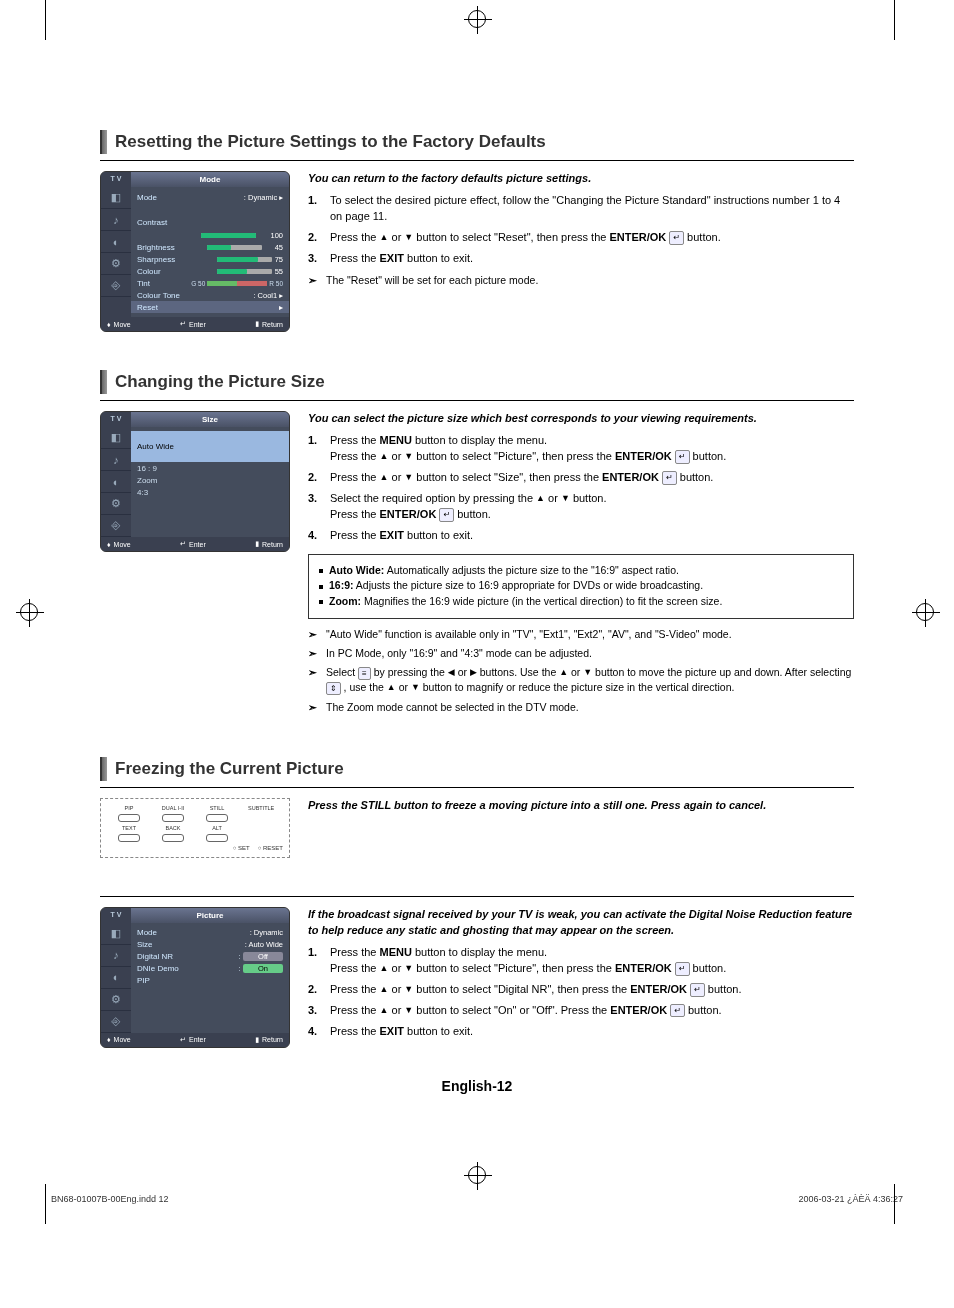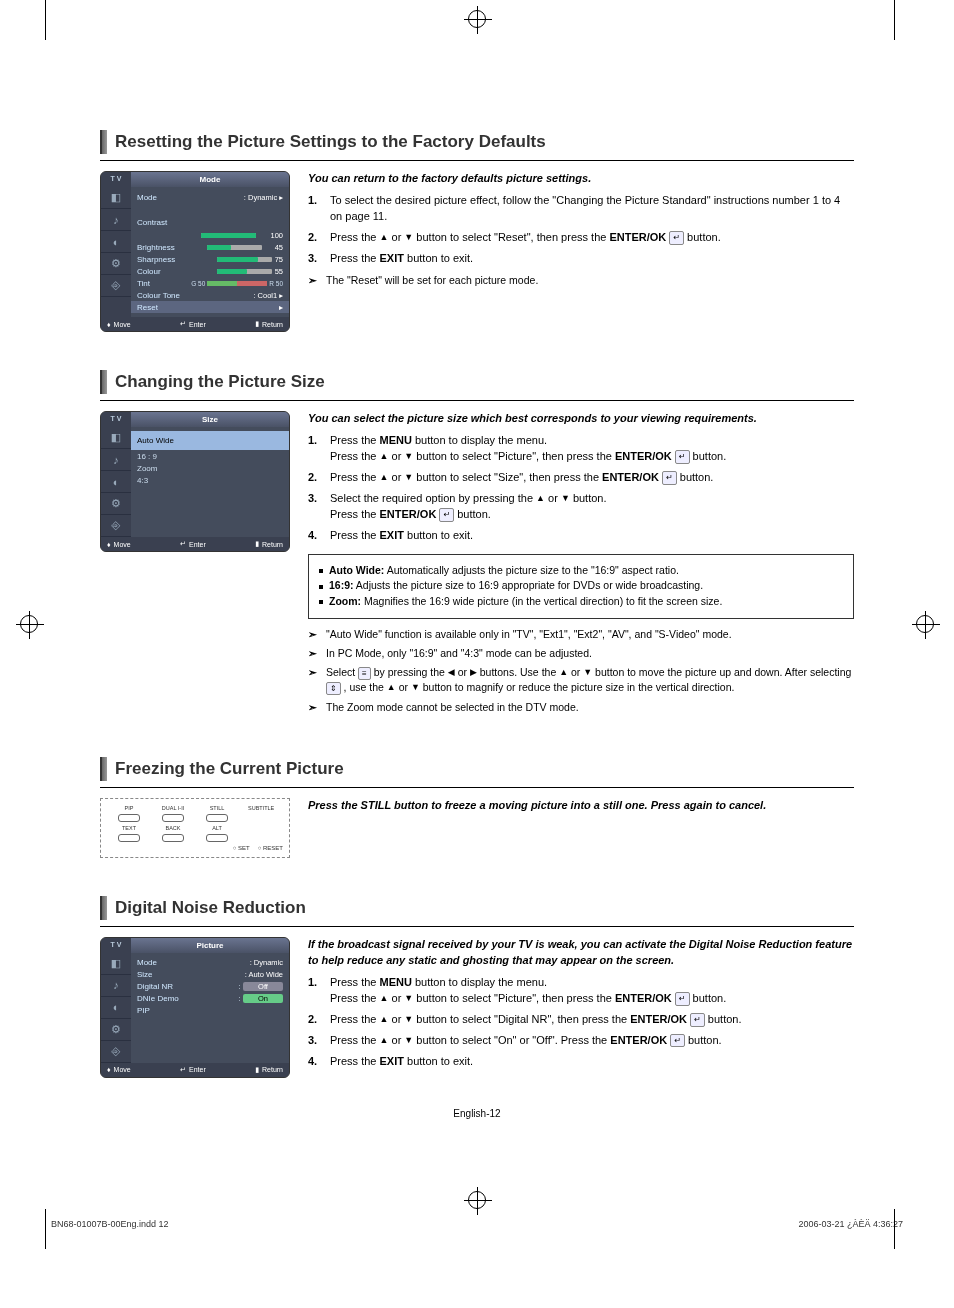--- a/index.html
+++ b/index.html
@@ -79,41 +79,41 @@
   .s100::after{width:100%;} .s45::after{width:45%;} .s75::after{width:75%;} .s55::after{width:55%;}
   .osd-row .label { color:#d0e8ff; }
   .osd-row.sel { background:#5c6680; margin:0 -6px; padding:1.5px 6px; }
   .osd-row .arrow-tag { color:#fff; }
   .tint-bar { display:flex; width:60px; height:5px; }
   .tint-g { flex:1; background:#6b6; }
   .tint-r { flex:1; background:#c66; }
   .osd-foot { display:flex; justify-content:space-between; padding:3px 6px; background:#3a4050; font-size:7px; }
   .osd-foot span { display:flex; align-items:center; gap:3px; }
   .osd-list-item { color:#cde; padding:1.5px 0; }
-  .osd-list-item.hl { background:#9ab8e0; color:#000; margin:0 -6px; padding:5px 6px; }
+  .osd-list-item.hl { background:#9ab8e0; color:#000; margin:0 -6px; padding:11px 6px; }
   .pill { display:inline-block; background:#889; border-radius:2px; padding:0 6px; width:40px; text-align:center; color:#fff; font-size:7.5px; }
   .pill.on { background:#6c8; color:#000; }
 
   
   .remote {
     width: 190px; height: 60px; border: 1px dashed #888; padding: 6px;
     display:flex; flex-direction:column; justify-content:space-between;
     background:#fff; font-size:6.5px; color:#333;
   }
   .remote-row { display:flex; justify-content:space-around; align-items:flex-end; }
   .rbtn { width:22px; height:8px; border:1px solid #666; border-radius:3px; }
   .rlabel { font-size:5.5px; text-align:center; width:26px; }
   .remote-bottom { display:flex; justify-content:flex-end; gap:8px; font-size:6px; }
   .remote-bottom span::before { content:"○ "; }
 
   .footer-row {
     display:flex; justify-content:space-between;
     font-size: 9px; color:#333; padding: 0 51px; margin-top: 40px;
   }
-  .page-num { text-align:center; font-size:10px; margin-top:30px; }
+  .page-num { text-align:center; font-size:14px; margin-top:30px;font-weight:bold; }
 </style>
 </head>
 <body>
 
 <div class="crop-mark crop-tl"></div>
 <div class="crop-mark crop-tr"></div>
 <div class="crop-mark crop-bl"></div>
 <div class="crop-mark crop-br"></div>
 <div class="reg-mark reg-top"></div>
 <div class="reg-mark reg-bottom"></div>
@@ -341,24 +341,20 @@
           <span>SET</span>
           <span>RESET</span>
         </div>
       </div>
     </div>
     <div class="text-col">
       <p class="intro">Press the STILL button to freeze a moving picture into a still one. Press again to cancel.</p>
     </div>
   </div>
 
-  <div class="section-title-wrap">
-    <div class="title-bar"></div>
-    <div class="section-title">Digital Noise Reduction</div>
-  </div>
   <hr class="section-rule">
   <div class="content-row" style="margin-bottom:10px;">
     <div class="osd-col">
       <div class="osd">
         <div class="osd-header">
           <div class="osd-corner">T V</div>
           <div class="osd-tab">Picture</div>
         </div>
         <div class="osd-body">
           <div class="osd-side">

